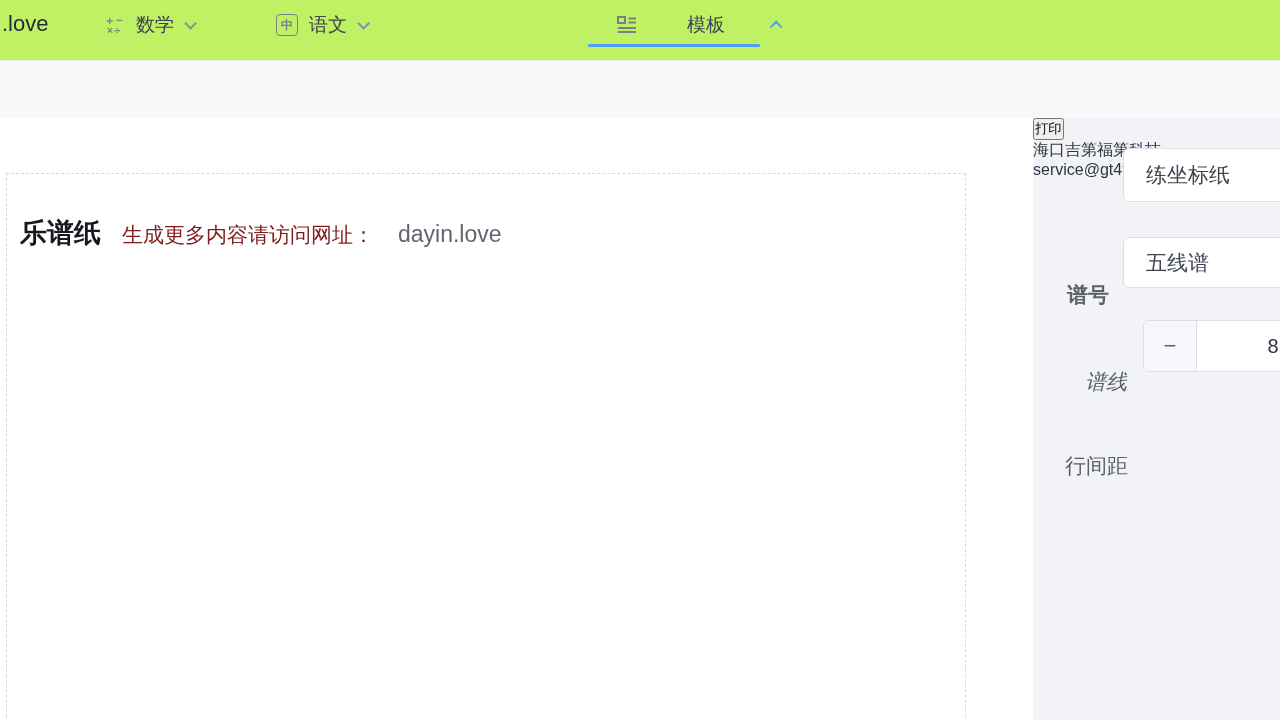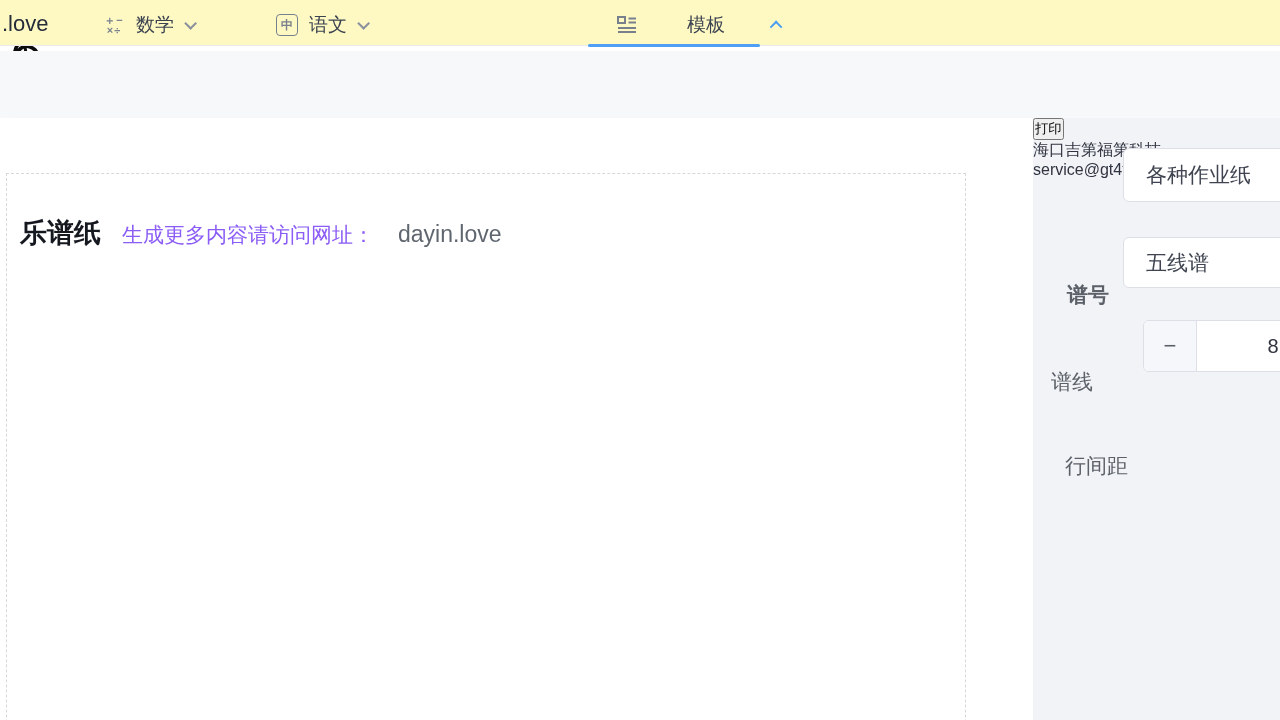--- a/index.html
+++ b/index.html
@@ -1,22 +1,22 @@
 <!DOCTYPE html>
 <html><head>
 <meta charset="utf-8">
 <style>
   * { margin:0; padding:0; box-sizing:border-box; }
   html,body { width:1280px; height:720px; }
   body { position:relative; overflow:hidden; background:#fff;
          font-family:"Liberation Sans","DejaVu Sans",sans-serif; color:#303340; }
 
   
-  .header { position:absolute; left:0; top:0; width:1280px; height:46px;
-            background:#fef9c3; border-bottom:1px solid #e9ebef; z-index:4; }
+  .header { position:absolute; left:0; top:0; width:1280px; height:61px;
+            background:#bef264; border-bottom:1px solid #e9ebef; z-index:4; }
   .logo { position:absolute; left:2px; top:11px; font-size:22px; font-weight:500; color:#252c3a; }
   .nav-item { position:absolute; top:0; height:50px; display:flex; align-items:center;
               gap:10px; font-size:19px; color:#3b4350; cursor:pointer; }
   .nav-item .ic { width:24px; height:24px; display:flex; align-items:center; justify-content:center;
                   color:#78808e; flex:none; }
   .math-ic { font-size:11px; line-height:10px; text-align:center; letter-spacing:1px; font-weight:bold; }
   .box-ic { width:22px; height:22px; border:1.7px solid #78808e; border-radius:4px;
             display:flex; align-items:center; justify-content:center; font-size:12px; font-weight:bold; color:#78808e; }
   .chev { width:9px; height:9px; border-right:2px solid #8a919d; border-bottom:2px solid #8a919d;
           transform:rotate(45deg) translateY(-3px); flex:none; }
@@ -24,21 +24,21 @@
   .nav-underline { position:absolute; left:588px; top:44px; width:172px; height:3px;
                    background:#4e9ff5; border-radius:2px; }
 
   
   .band  { position:absolute; left:0; top:51px; width:1280px; height:67px; background:#f7f8fa; z-index:1; }
   .paper { position:absolute; left:0; top:118px; width:1033px; height:602px; background:#fff;
            box-shadow:8px 0 10px -7px rgba(0,0,0,.10); z-index:1; }
   .dashed-area { position:absolute; left:6px; top:55px; width:960px; height:700px;
                  border:1px dashed #d8d8d8; border-bottom:none; }
   .doc-title { position:absolute; left:20px; top:97px; font-size:27px; font-weight:bold; color:#15181f; }
-  .doc-sub   { position:absolute; left:122px; top:103px; font-size:21px; color:#8b5cf6; }
+  .doc-sub   { position:absolute; left:122px; top:103px; font-size:21px; color:#7f1d1d; }
   .doc-site  { position:absolute; left:398px; top:103px; font-size:23px; color:#60666f; }
 
   .panel { position:absolute; left:1033px; top:118px; width:247px; height:602px; background:#f1f3f6; z-index:1; }
   .fld-label { position:absolute; font-size:21px; color:#5c6068; }
   .sel-box { position:absolute; width:220px; background:#fff; border:1px solid #dcdfe6; border-radius:6px;
              font-size:21px; color:#3f4450; padding-left:22px; cursor:pointer; display:flex; align-items:center; }
   .stepper { position:absolute; left:110px; top:202px; width:207px; height:52px; background:#fff;
              border:1px solid #dcdfe6; border-radius:6px; overflow:hidden; display:flex; }
   .step-minus { width:53px; background:#f5f7fa; border-right:1px solid #dcdfe6; color:#5c6068;
                 display:flex; align-items:center; justify-content:center; font-size:22px; cursor:pointer; flex:none; }
@@ -160,24 +160,24 @@
      <circle cx="11.5" cy="86.5" r="5.8" fill="#0c0c0c"></circle>
    </svg></div>
 
 
 <div class="red-text">各种作业纸，练坐标纸，吉他谱纸都有</div>
 
 
 <div class="panel">
   <div class="fld-label" style="left:34px; top:163px;font-weight:bold;">谱号</div>
   <div class="sel-box" style="left:90px; top:30px; height:54px;">
-    <span>各种作业纸</span>
-  </div>
-
-  <div class="fld-label" style="left:18px; top:250px;">谱线</div>
+    <span>练坐标纸</span>
+  </div>
+
+  <div class="fld-label" style="left:52px; top:250px;font-style:italic;">谱线</div>
   <div class="sel-box" style="left:90px; top:119px; height:51px;">
     <span>五线谱</span>
   </div>
 
   <div class="fld-label" style="left:32px; top:334px;">行间距</div>
   <div class="stepper">
     <div class="step-minus">−</div>
     <div class="step-val">8</div>
   </div>
 

